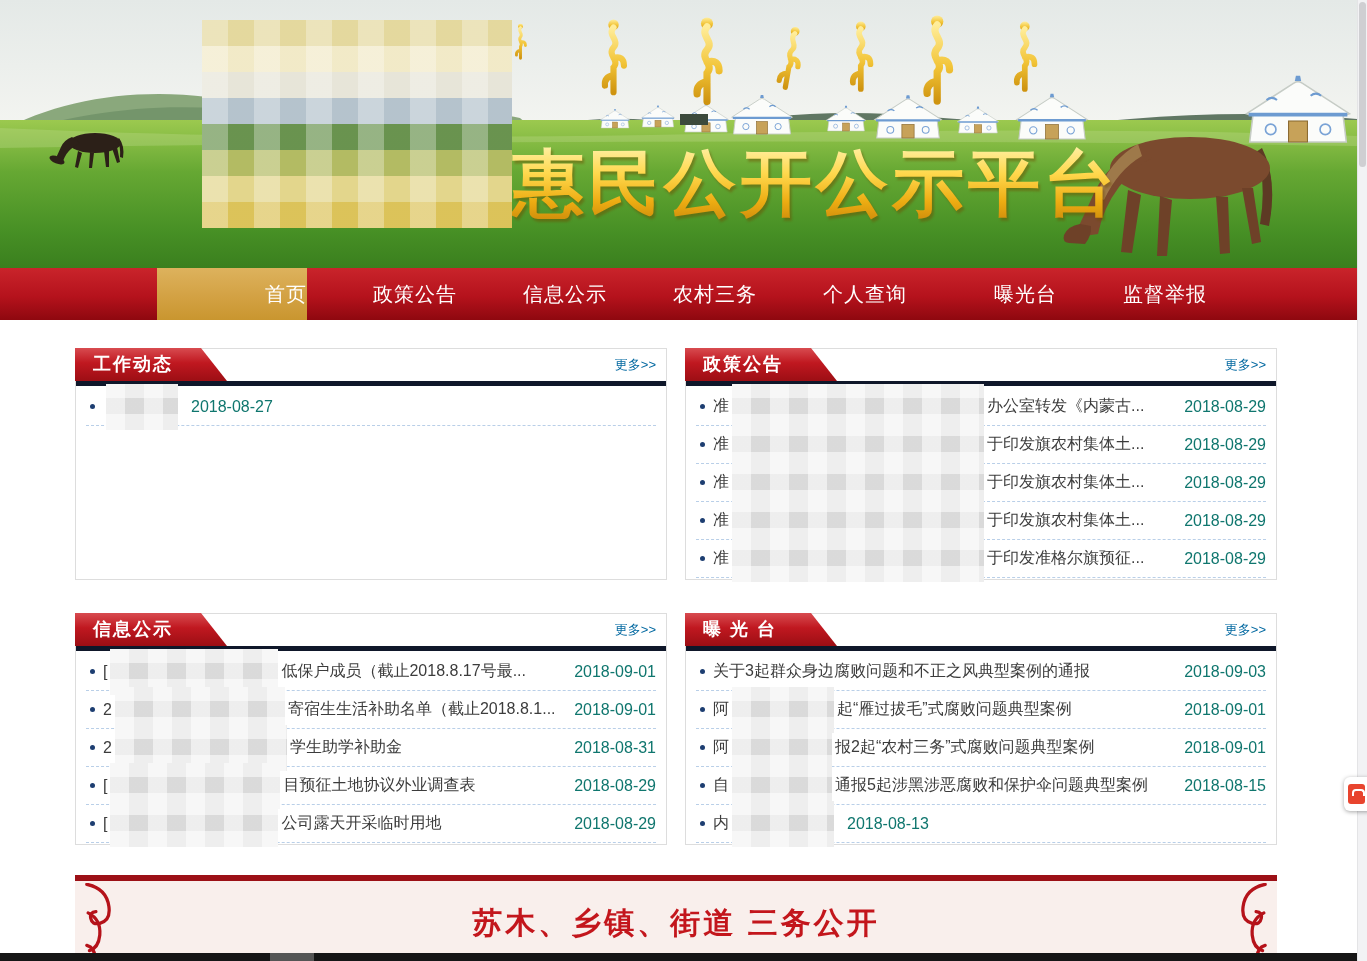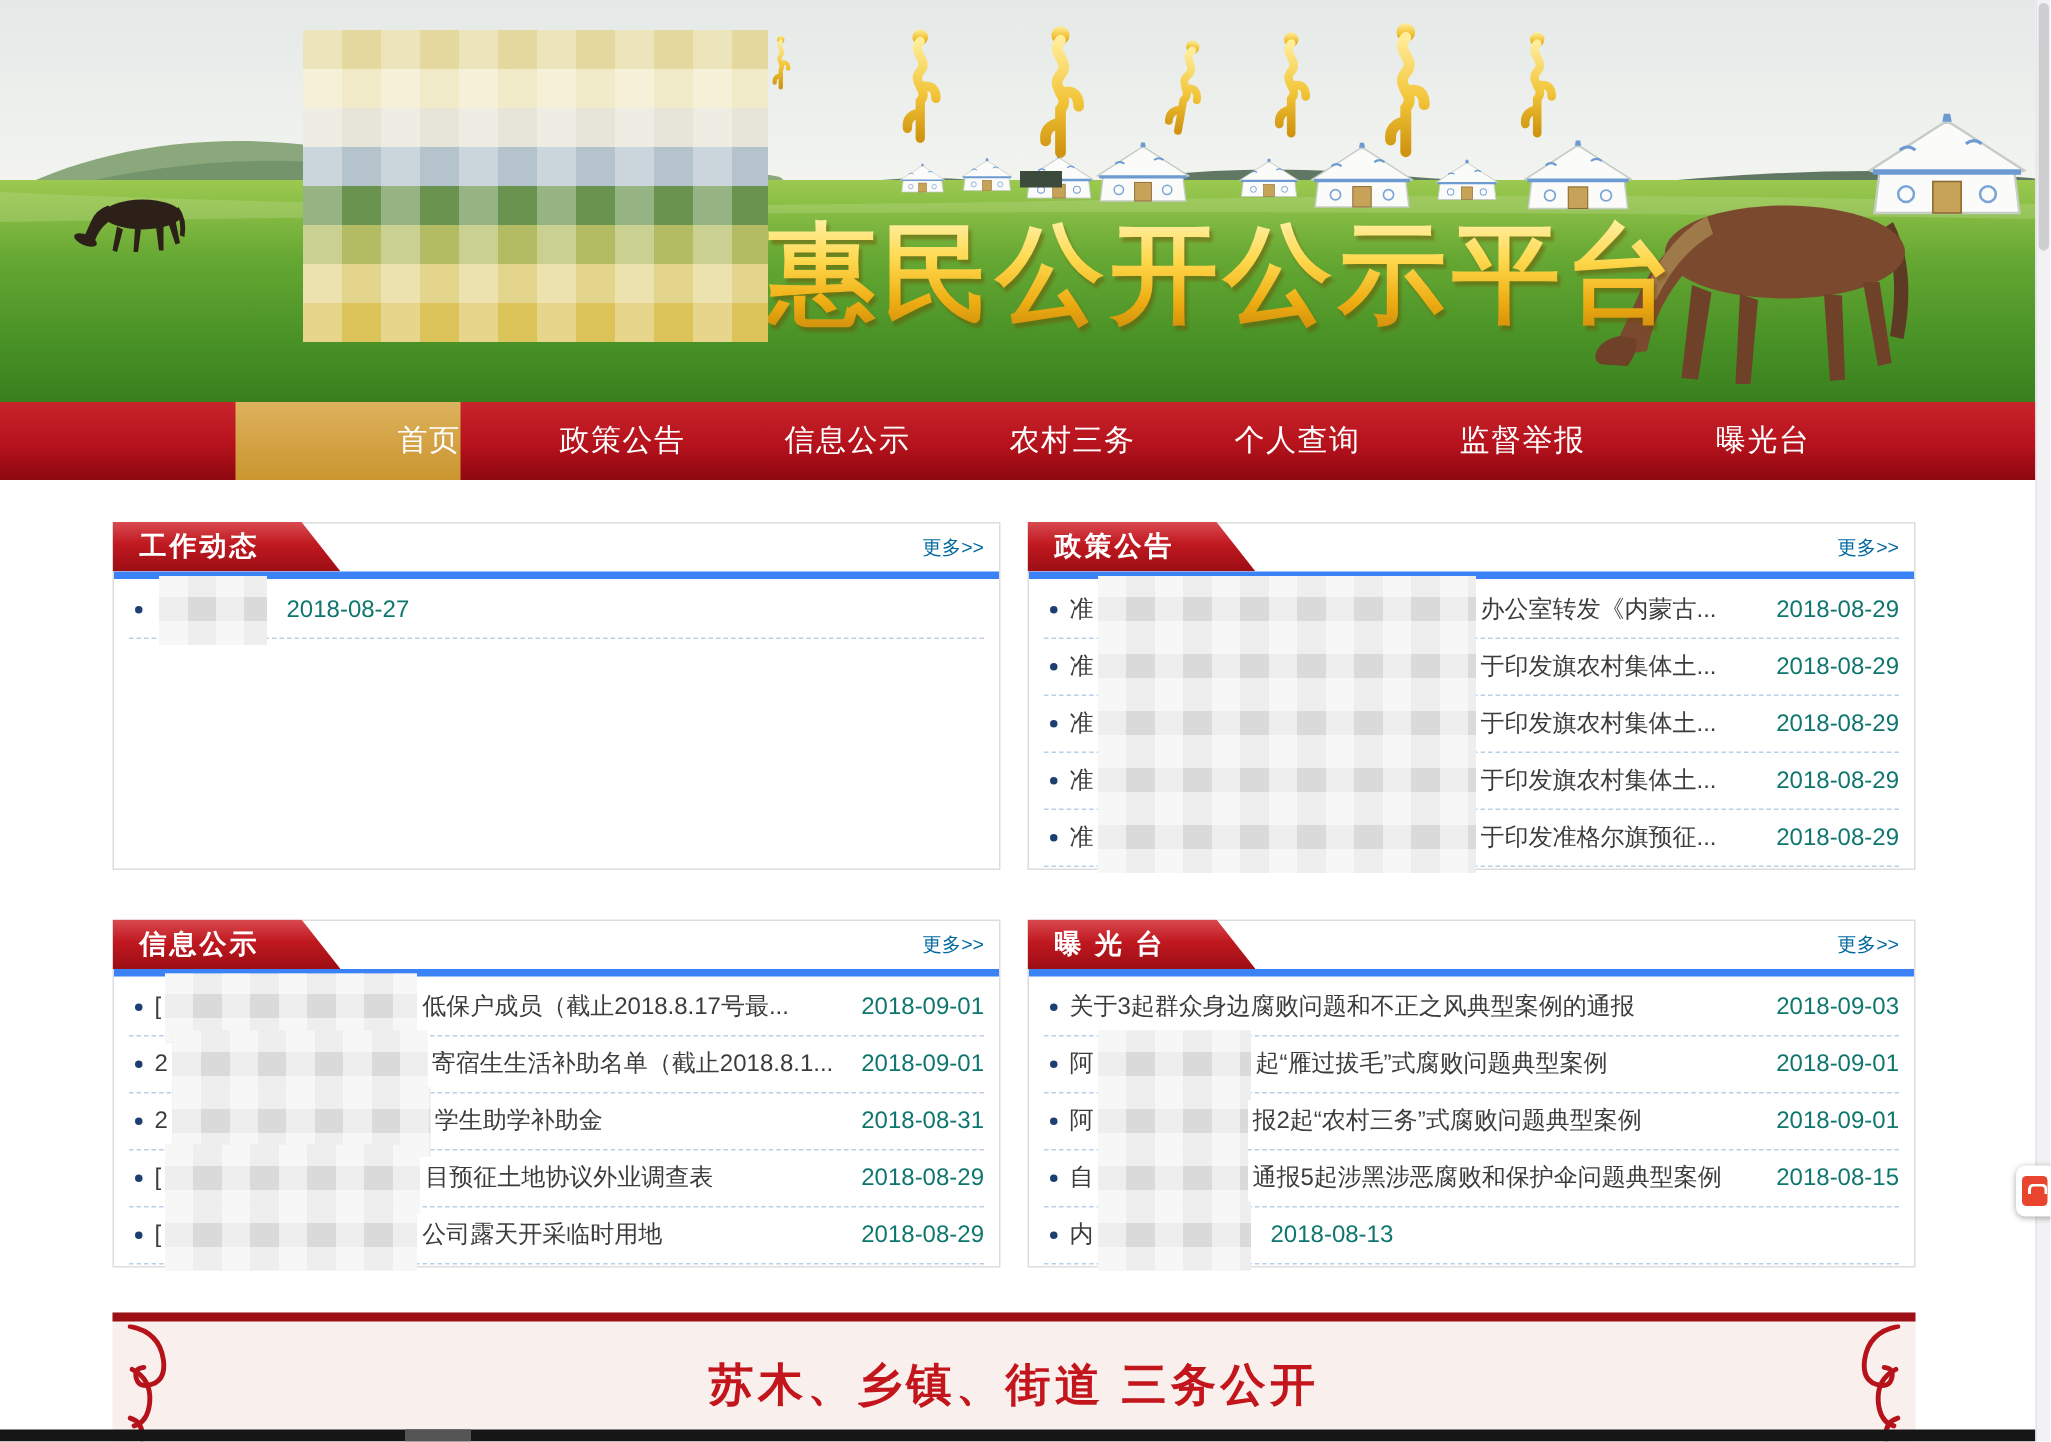--- a/index.html
+++ b/index.html
@@ -38,21 +38,21 @@
     color:#fff;font-size:20px;cursor:pointer;letter-spacing:1px;
   }
   .nav li.active{background:linear-gradient(180deg,#ddb25d 0%,#d2a041 60%,#c9962f 100%);}
   
   .panel{
     position:absolute;width:592px;height:232px;background:#fff;
     border:1px solid #ddd;box-sizing:border-box;
   }
   #panel-0{left:75px;top:348px;}  #panel-1{left:685px;top:348px;}
   #panel-2{left:75px;top:613px;}  #panel-3{left:685px;top:613px;}
-  .panel-head{position:relative;height:32px;border-bottom:5px solid #3b82f6;}
+  .panel-head{position:relative;height:32px;border-bottom:5px solid #0f172a;}
   .ribbon{
     position:absolute;left:-1px;top:-1px;height:33px;width:152px;
     background:linear-gradient(180deg,#d84b50 0%,#c01820 45%,#9c0e14 100%);
     clip-path:polygon(0 0,calc(100% - 26px) 0,100% 100%,0 100%);
     color:#fff;font-size:18px;font-weight:bold;line-height:33px;
     text-indent:18px;letter-spacing:2px;
   }
   .more{
     position:absolute;right:10px;top:0;height:32px;line-height:32px;
     color:#0369a1;font-size:13px;text-decoration:none;cursor:pointer;
@@ -189,22 +189,22 @@
   <div class="mosaic-hero"></div>
 </div>
 
 <nav class="nav">
   <ul id="nav-list">
       <li class="active">首页</li>
       <li>政策公告</li>
       <li>信息公示</li>
       <li>农村三务</li>
       <li>个人查询</li>
+      <li>曝光台</li>
       <li>监督举报</li>
-      <li>曝光台</li>
     </ul>
 </nav>
 
 <section class="panel" id="panel-0">
   <div class="panel-head">
     <span class="ribbon">工作动态</span>
     <a class="more">更多&gt;&gt;</a>
   </div>
   <ul class="items">
       <li>

